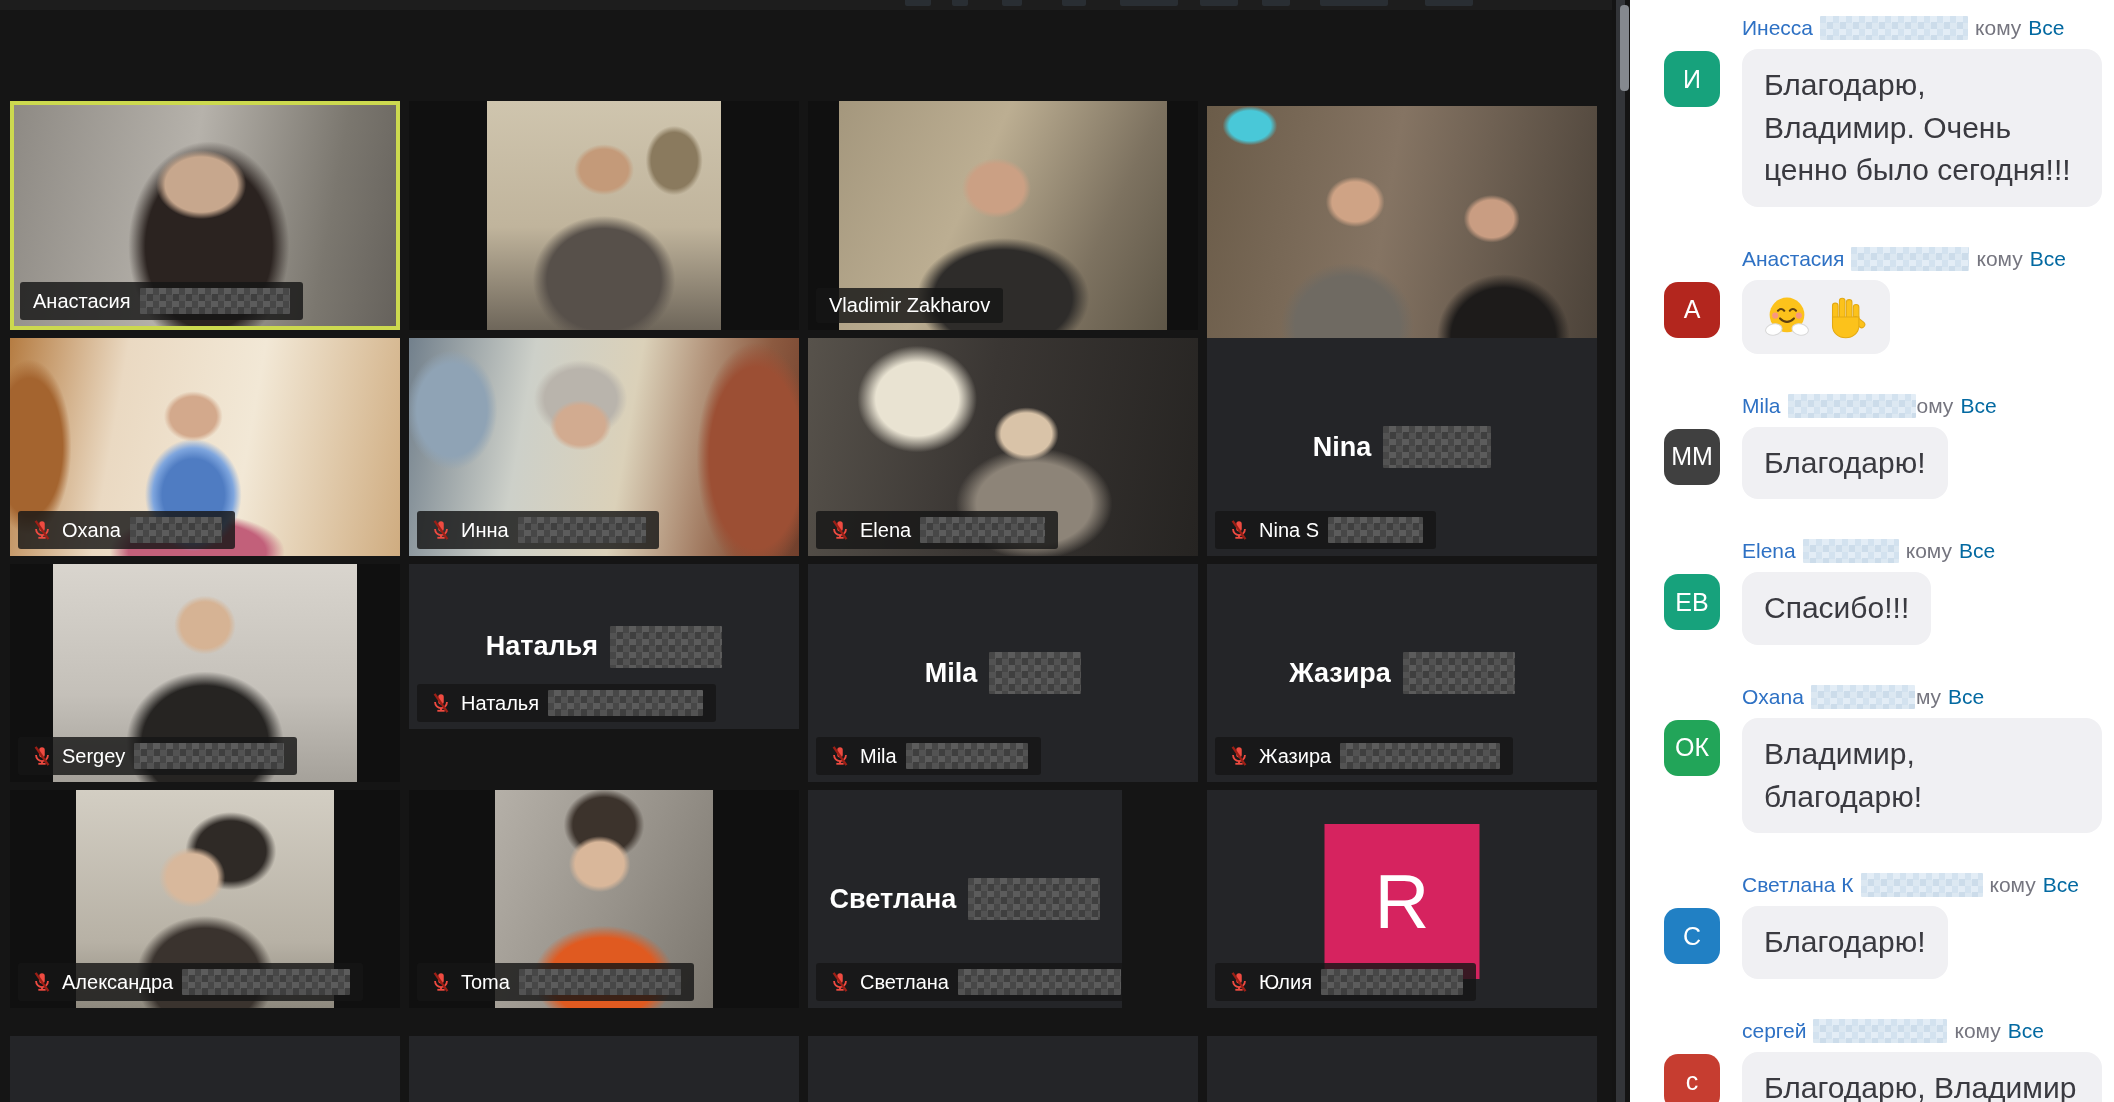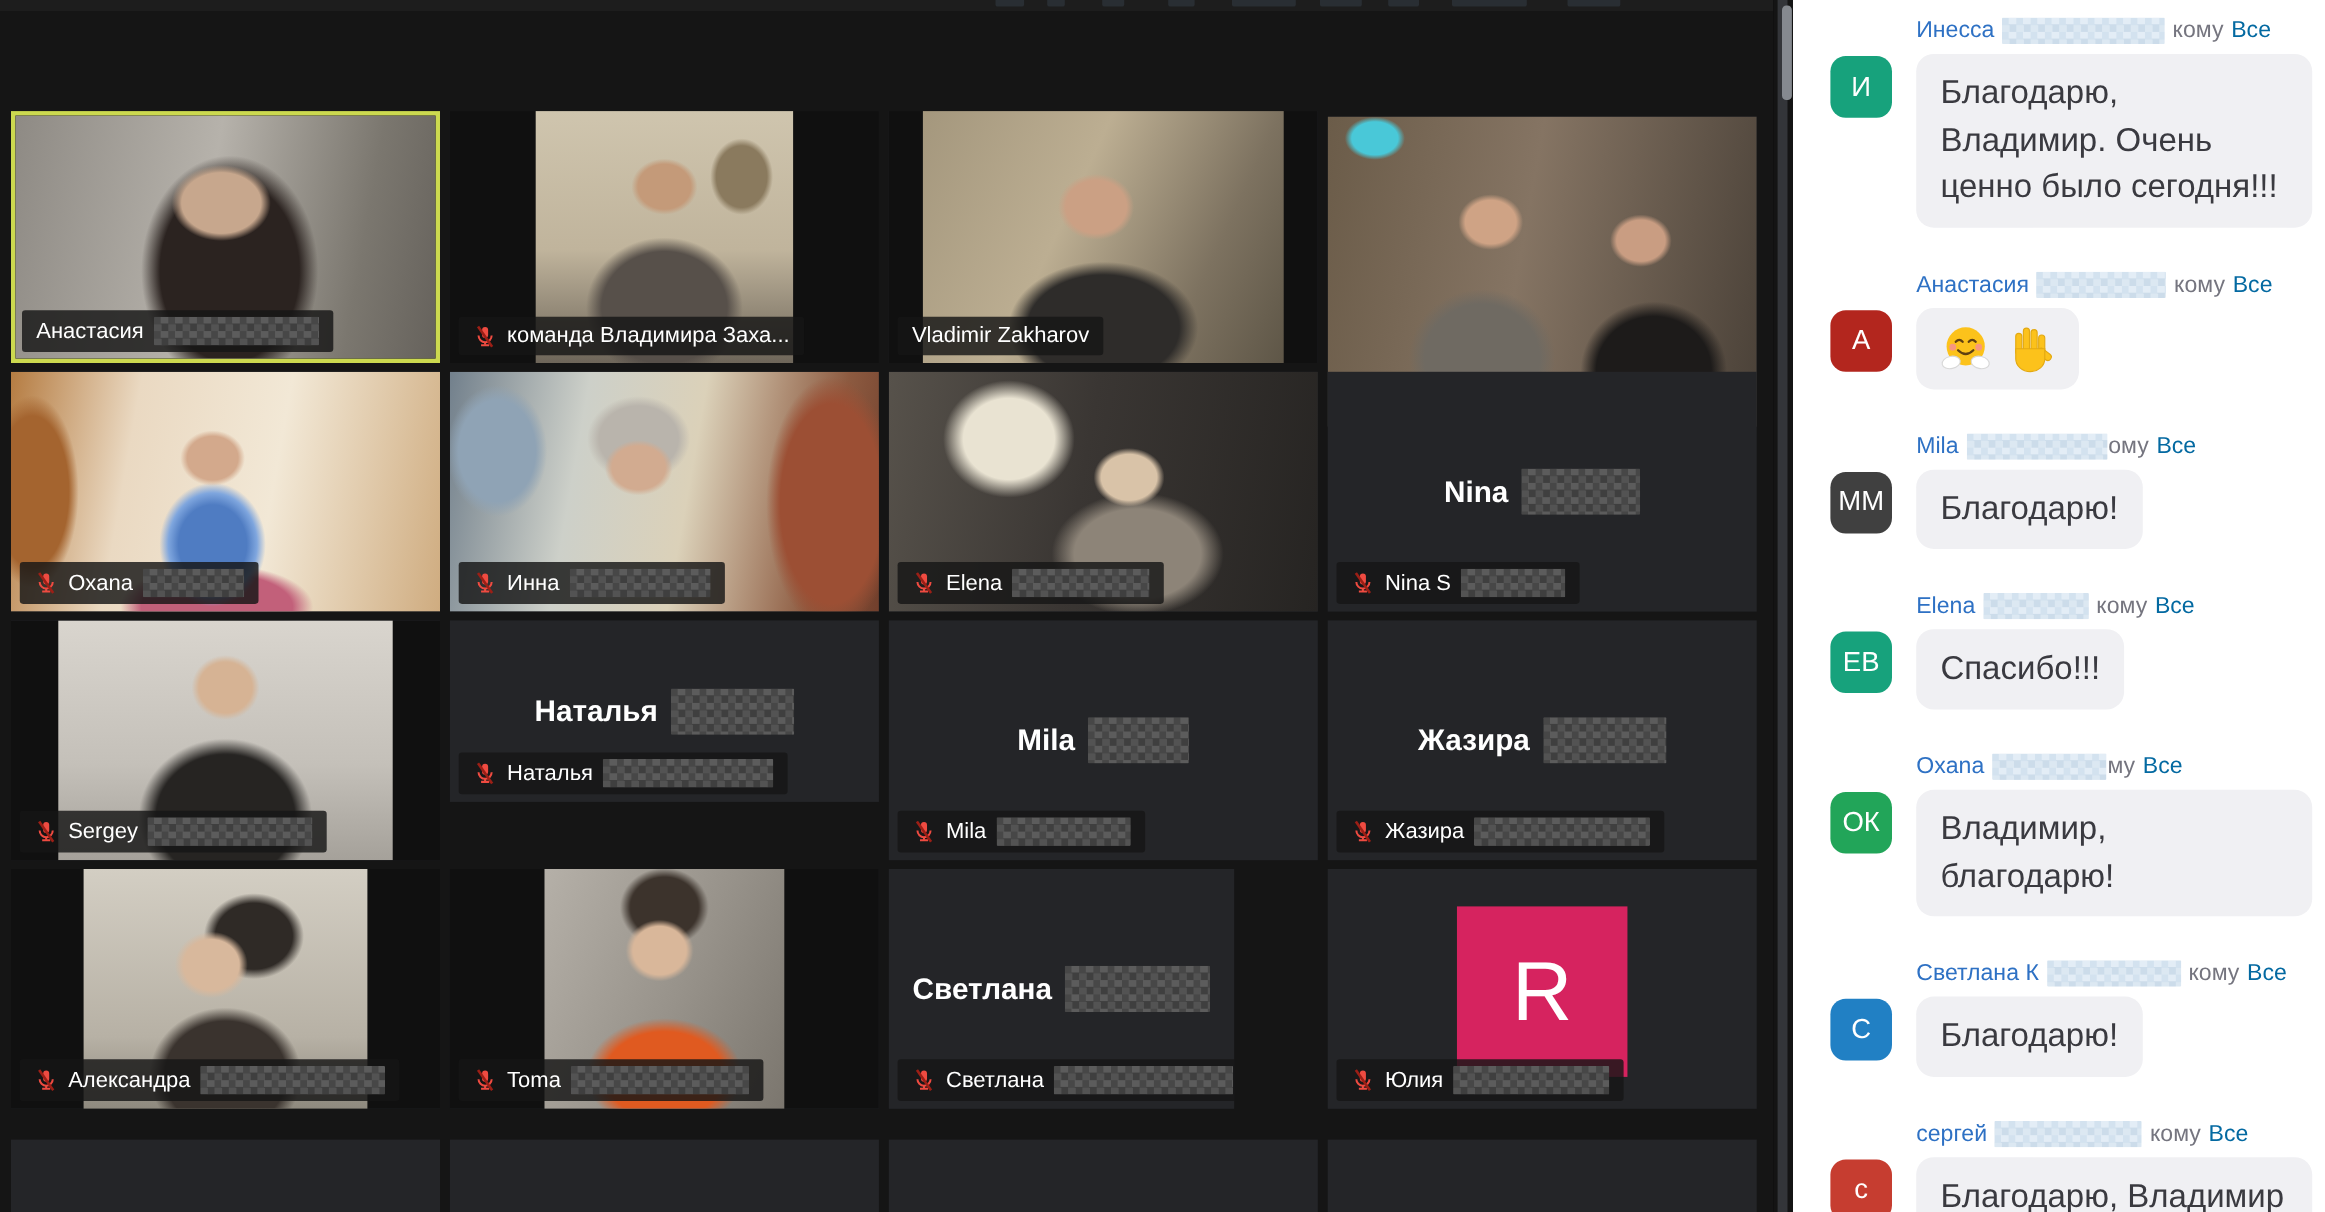--- a/index.html
+++ b/index.html
@@ -147,30 +147,20 @@
     <div class="tag">
       <span>Анастасия</span>
       <span class="px px-dark" style="width:150px"></span>
     </div>
   </div>
 
   <div class="tile" style="left:409px;top:101px;width:390px;height:229px">
     <div class="vid pillar">
         <div class="inner v-komanda" style="width:60%"></div>
       </div>
-    <div class="tag">
-      <svg class="mic" viewBox="0 0 24 24" width="22" height="22">
-          <rect x="9" y="2.5" width="6" height="11" rx="3" fill="#ef4b41"></rect>
-          <path d="M5.5 11a6.5 6.5 0 0 0 13 0" fill="none" stroke="#ef4b41" stroke-width="2"></path>
-          <line x1="12" y1="17.5" x2="12" y2="20" stroke="#ef4b41" stroke-width="2"></line>
-          <line x1="8" y1="20.5" x2="16" y2="20.5" stroke="#ef4b41" stroke-width="2"></line>
-          <line x1="5" y1="2" x2="19" y2="22" stroke="#9c1f16" stroke-width="2.6"></line>
-        </svg>
-      <span>команда Владимира Заха...</span>
-    </div>
   </div>
 
   <div class="tile" style="left:808px;top:101px;width:390px;height:229px">
     <div class="vid pillar">
         <div class="inner v-vladimir" style="width:84%"></div>
       </div>
     <div class="tag">
       <span>Vladimir Zakharov</span>
     </div>
   </div>

